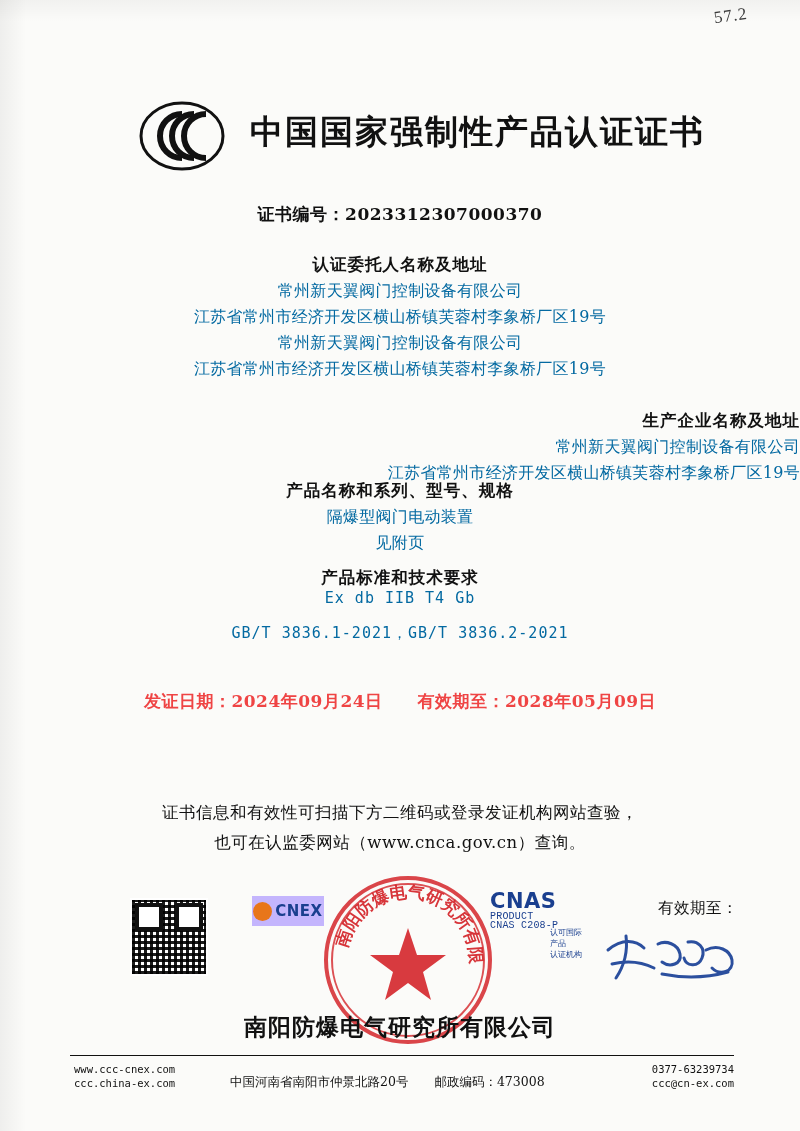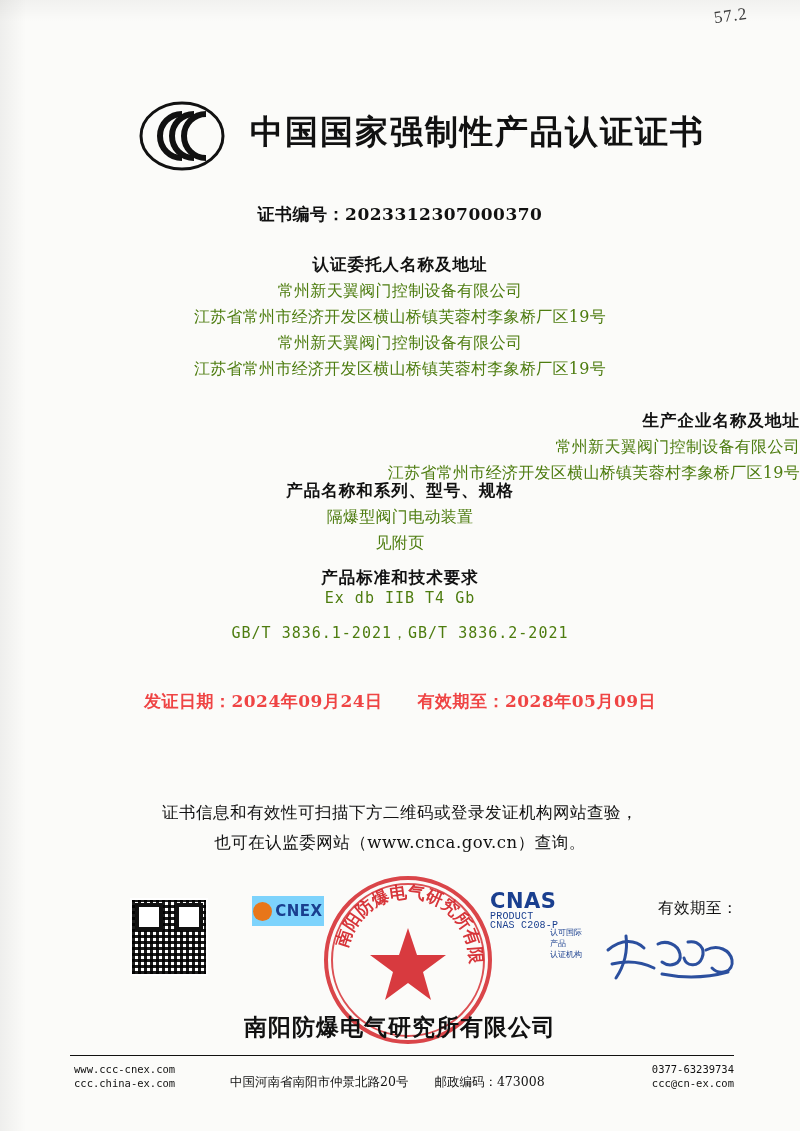--- a/index.html
+++ b/index.html
@@ -85,21 +85,21 @@
   .lbl {
     font-size: 16.5px;
     font-weight: bold;
     color: #111;
     letter-spacing: 1px;
     line-height: 26px;
     font-family: "DejaVu Serif", serif;
   }
   .val {
     font-size: 16px;
-    color: #4d7c0f;
+    color: #0369a1;
     line-height: 26px;
     letter-spacing: 0.3px;
     font-family: "DejaVu Serif", serif;
   }
   .val.mono {
     font-family: "DejaVu Sans Mono", monospace;
     font-size: 15px;
     letter-spacing: 1px;
     margin-top: 29px;
   }
@@ -161,21 +161,21 @@
 
   .cnex-mark {
     position: absolute;
     left: 252px;
     top: 896px;
     width: 72px;
     height: 30px;
     display: flex;
     align-items: center;
     justify-content: center;
-    background: #7dd3fc;
+    background: #c4b5fd;
   }
   .cnex-dot {
     width: 19px; height: 19px;
     border-radius: 50%;
     background: #e8761a;
     margin-right: 3px;
   }
   .cnex-text {
     font-family: "DejaVu Sans", sans-serif;
     font-weight: bold;

